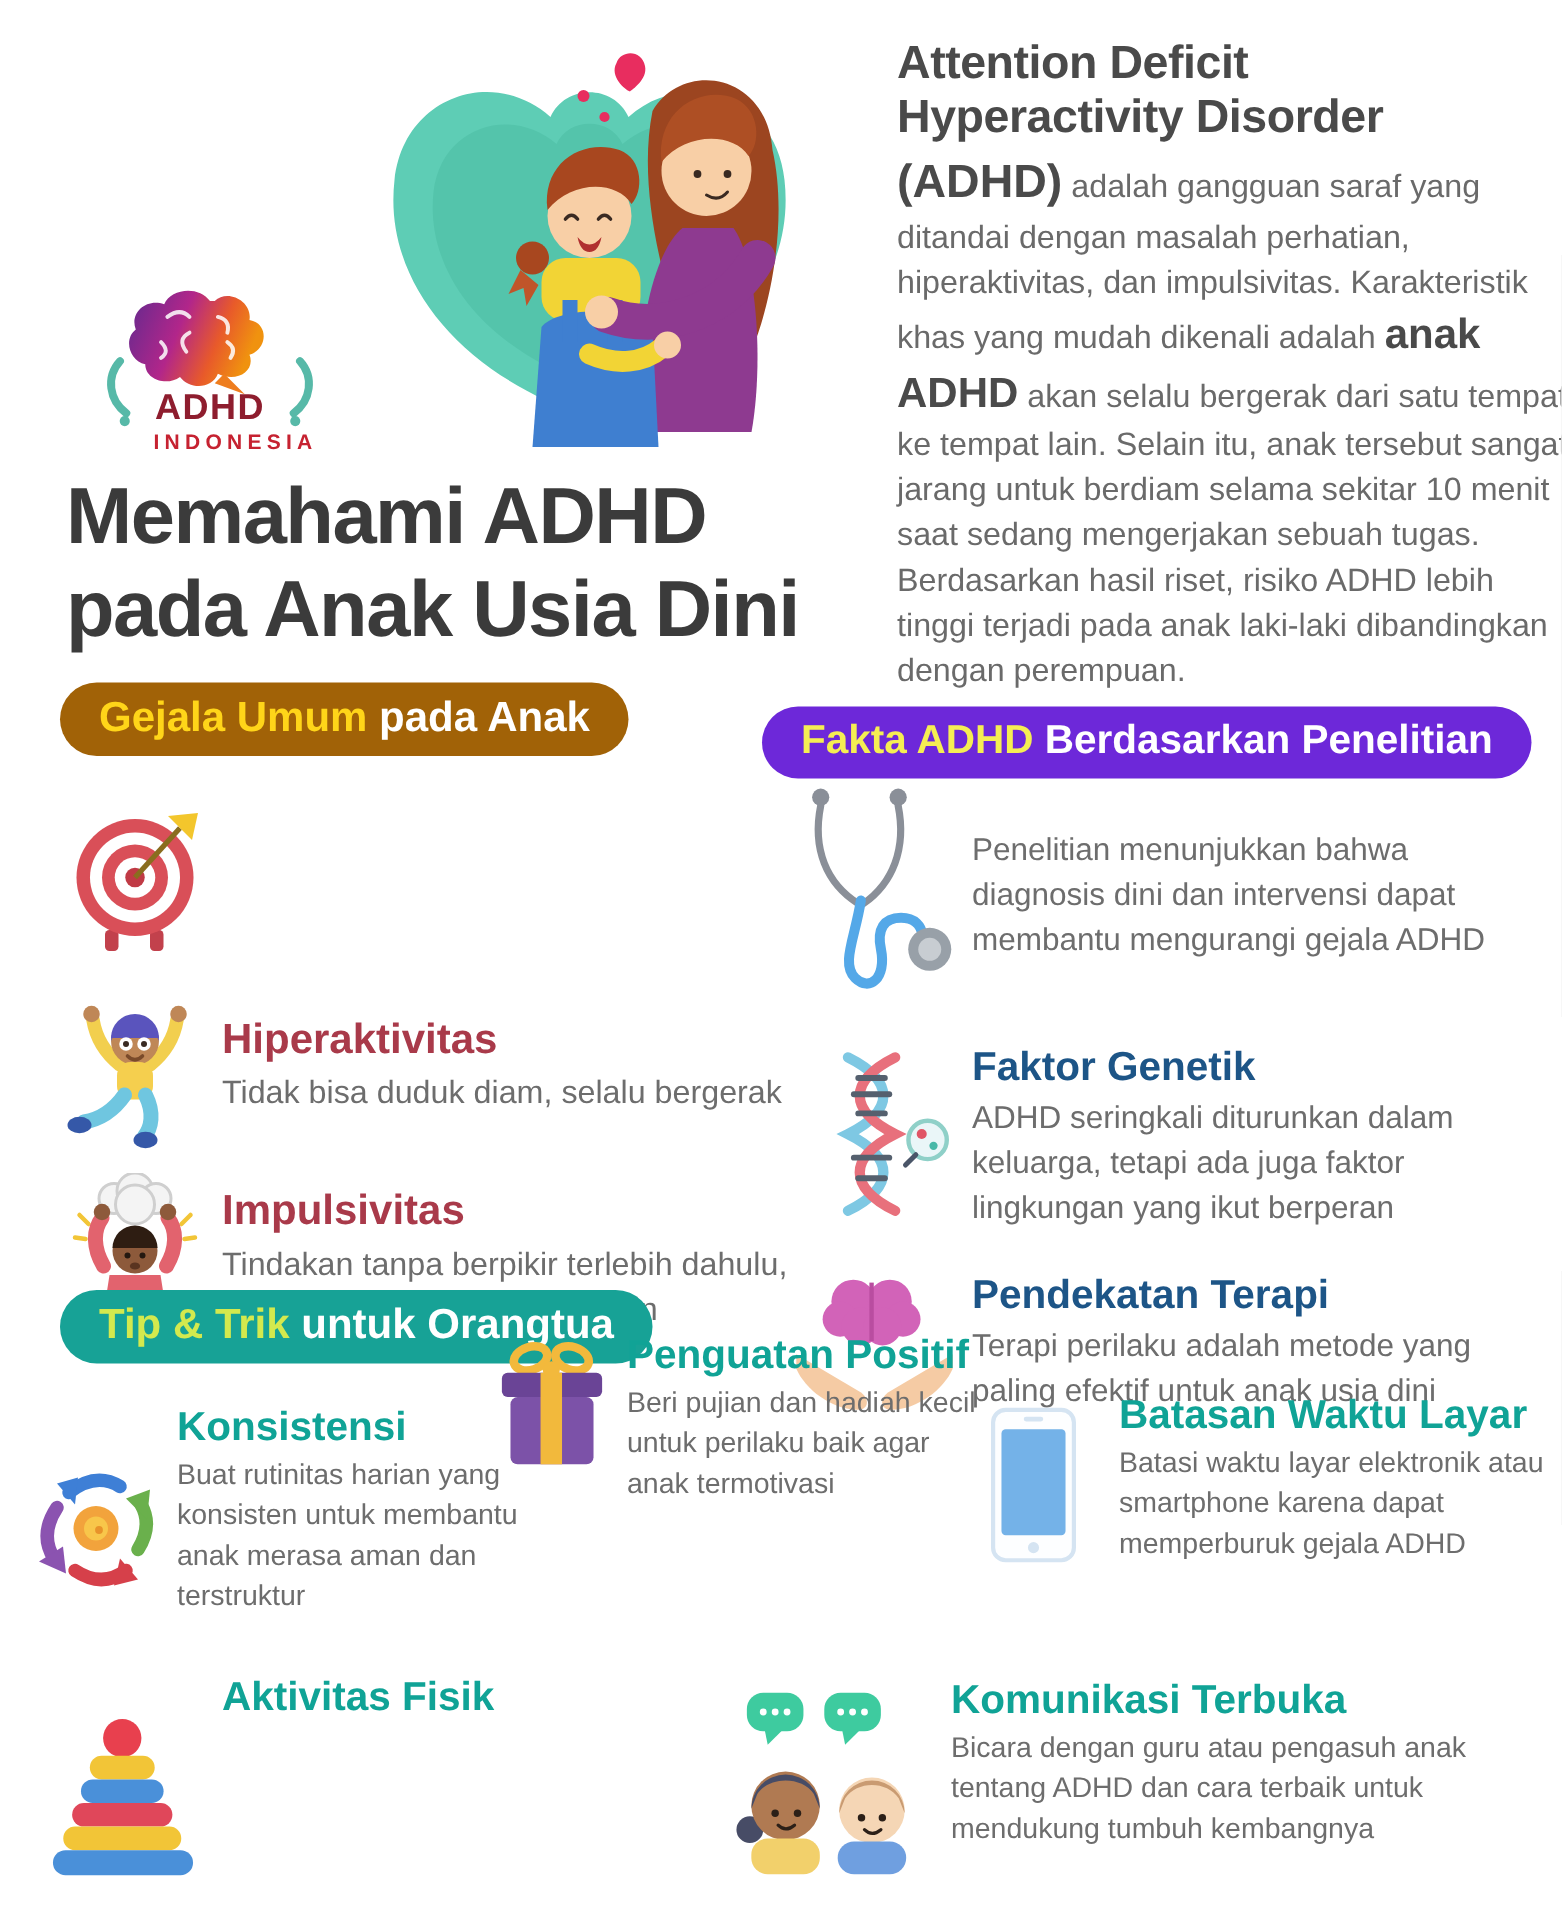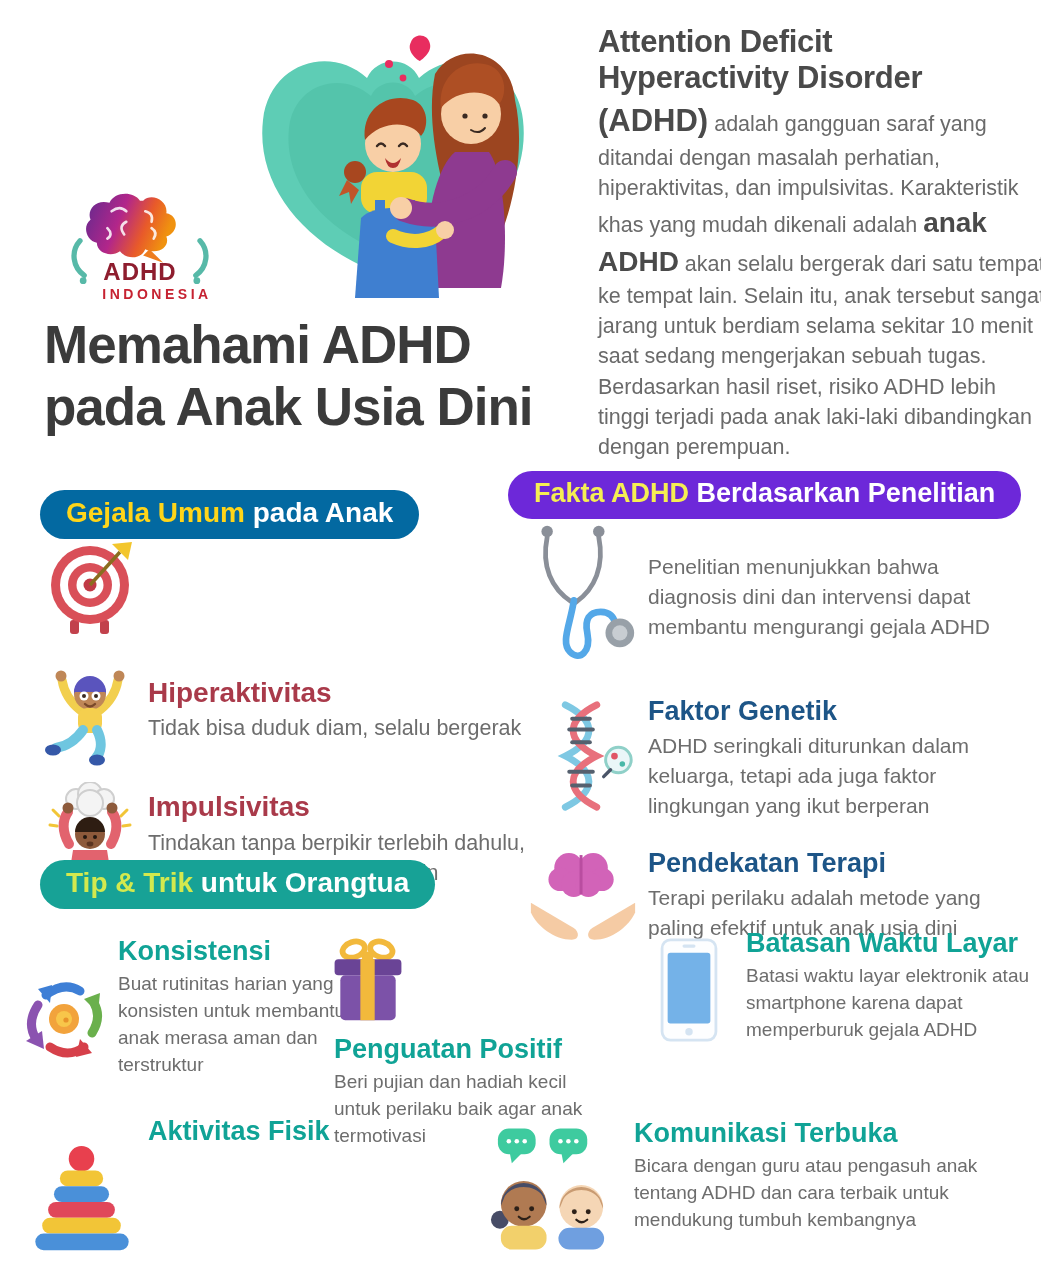--- a/index.html
+++ b/index.html
@@ -24,21 +24,21 @@
 
   
   .main-title { position:absolute; left:44px; top:314px; width:550px;
     font-size:53px; font-weight:800; color:#3b3b3b; line-height:1.17; letter-spacing:-1px; }
 
   
   .pill { position:absolute; display:inline-block; border-radius:34px; padding:9px 26px 12px;
     font-weight:800; font-size:28px; line-height:1; white-space:nowrap; }
   .pill .hl { }
   .pill .rest { color:#ffffff; }
-  .pill-gejala { left:40px; top:490px; background:#0369a1; }
+  .pill-gejala { left:40px; top:455px; background:#a16207; }
   .pill-gejala .hl { color:#ffd519; }
   .pill-fakta  { left:508px; top:471px; background:#6d28d9; font-size:27px; }
   .pill-fakta .hl { color:#f5ee53; }
   .pill-tips   { left:40px; top:860px; background:#17a296; }
   .pill-tips .hl { color:#d3e94e; }
 
   
   .item { display:flex; align-items:center; }
   .item .icon-box { flex:none; display:flex; align-items:center; justify-content:center; }
   .item-title { font-weight:800; line-height:1.15; margin-bottom:4px; }
@@ -59,21 +59,21 @@
   
   .tip { position:absolute; display:flex; }
   .tip .icon-box { flex:none; }
   .tip .item-title { font-size:27px; color:#10a396; }
   .tip .item-desc { font-size:19px; }
 
   .tip-konsistensi { left:14px; top:936px; width:335px; align-items:center; }
   .tip-konsistensi .icon-box { width:104px; margin-top:26px; }
   .tip-konsistensi .item-desc { max-width:230px; }
 
-  .tip-penguatan { left:326px; top:932px; width:336px;flex-direction:column; }
+  .tip-penguatan { left:326px; top:888px; width:336px; }
   .tip-penguatan .icon-box { width:84px; margin-top:4px; }
   .tip-penguatan .item-text { margin-left:8px; }
   .tip-penguatan .item-desc { max-width:272px; }
 
   .tip-batasan { left:660px; top:928px; width:380px; }
   .tip-batasan .icon-box { width:76px; margin-top:10px; }
   .tip-batasan .item-text { margin-left:10px; }
   .tip-batasan .item-desc { max-width:318px; }
 
   .tip-aktivitas { left:30px; top:1116px; width:450px; }

